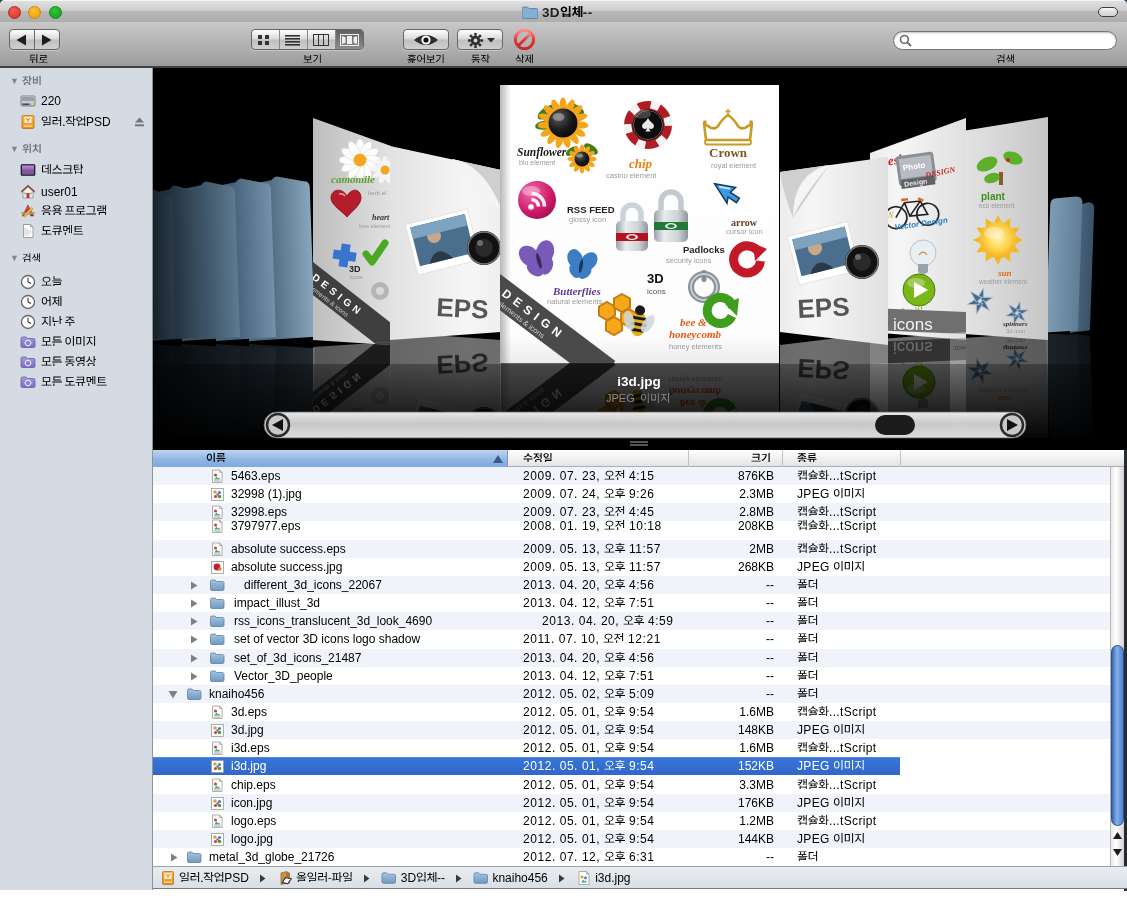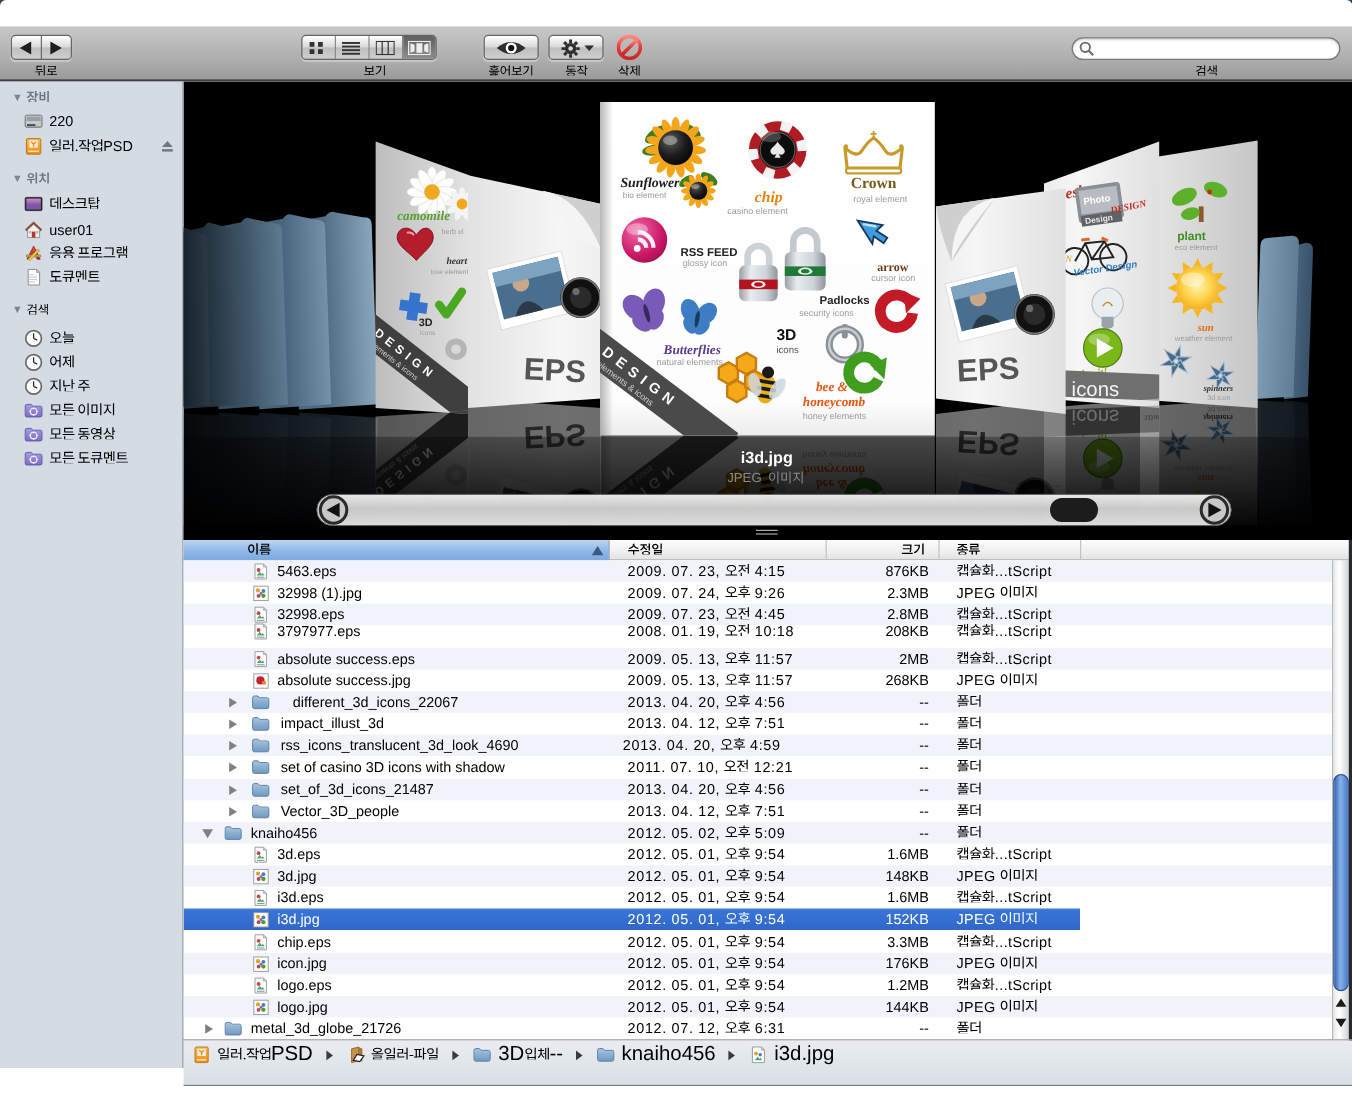--- a/index.html
+++ b/index.html
@@ -15,20 +15,34 @@
  background:linear-gradient(#c8c8c8,#a8a8a8 75%,#9a9a9a);border-bottom:2px solid #404040}
 .tbtn{position:absolute;top:7px;height:21px;border:1px solid #666;border-radius:4px;
  background:linear-gradient(#fff,#d9d9d9 48%,#bfbfbf 52%,#cfcfcf);box-shadow:0 1px 1px rgba(255,255,255,.35)}
 .tlabel{position:absolute;top:31px;font-size:10.5px;color:#2a2a2a;text-align:center;text-shadow:0 1px 0 rgba(255,255,255,.4)}
 .sidebar{position:absolute;left:0;top:68px;width:153px;height:822px;background:#d5dbe3;border-right:1px solid #8d939b}
 .sbh{position:absolute;left:10px;font-size:11px;font-weight:bold;color:#6b7380;height:13px}
 .sbi{position:absolute;left:20px;height:16px;line-height:16px;font-size:12px;color:#000;white-space:nowrap}
 .sic{vertical-align:-4px;margin-right:5px}
 </style></head><body>
 <div class="win">
+    <div class="titlebar">
+      <div class="tl" style="left:7.5px;background:radial-gradient(circle at 40% 30%,#ff6459,#d93b30 70%);border:1px solid #b4271e"></div>
+      <div class="tl" style="left:28.3px;background:radial-gradient(circle at 40% 30%,#ffc12e,#f0a513 70%);border:1px solid #c8870e"></div>
+      <div class="tl" style="left:48.9px;background:radial-gradient(circle at 40% 30%,#2dc937,#1da82a 70%);border:1px solid #17851f"></div>
+      <div class="title">
+        <svg width="16" height="13" viewBox="0 0 16 13">
+          <path d="M0 2.5 Q0 1 1.5 1 L5.5 1 L7 2.5 L14.5 2.5 Q16 2.5 16 4 L16 11 Q16 12.5 14.5 12.5 L1.5 12.5 Q0 12.5 0 11 Z" fill="#85aed3" stroke="#4e7aa5" stroke-width="0.8"></path>
+        </svg>
+        <span>3D<svg class="kt" width="23" height="12" viewBox="0 -12 23 12">
+            <use href="#kg0" fill="#000"></use>
+          </svg>--</span>
+      </div>
+      <div class="abs" style="left:1098px;top:6px;width:20px;height:9.5px;border-radius:5px;background:linear-gradient(#fbfbfb,#e0e0e0 40%,#d2d2d2);border:1.5px solid #3e3e3e"></div>
+    </div>
     <div class="toolbar">
       <div class="tbtn" style="left:9px;width:51px"></div>
       <div class="abs" style="left:34px;top:8px;width:1px;height:19px;background:#6a6a6a"></div>
       <svg class="abs" style="left:15px;top:11.5px" width="12" height="12" viewBox="0 0 12 12">
         <path d="M11 0.5 L1.5 6 L11 11.5 Z" fill="#1e1e1e"></path>
       </svg>
       <svg class="abs" style="left:41px;top:11.5px" width="12" height="12" viewBox="0 0 12 12">
         <path d="M1 0.5 L10.5 6 L1 11.5 Z" fill="#1e1e1e"></path>
       </svg>
       <div class="tlabel" style="left:21px;width:34px"><svg class="kt" width="19" height="10" viewBox="0 -10 19 10">
@@ -766,21 +780,21 @@
 .lhblue{position:absolute;left:0;top:0;width:355px;height:17px;background:linear-gradient(#bcd5f2,#8fb7e6 55%,#7da9e0);border-right:1px solid #7a9ac2}
 .lht{position:absolute;top:2px;font-size:11px;color:#2a2a2a}
 .lsep{position:absolute;top:0;width:1px;height:17px;background:#c2c2c2}
 .list{position:absolute;left:153px;top:467px;width:957px;height:399px;background:#fff;overflow:hidden}
 .row{position:absolute;left:0;width:957px;height:18px;font-size:12px;color:#000;line-height:18px;white-space:nowrap}
 .alt{background:#f0f4fa}
 .sel{background:linear-gradient(#5b8ede,#3875d7 8%,#3067c8);color:#fff;width:747px !important}
 .cell{position:absolute;top:0;height:18px;line-height:18px}
 .ric{position:absolute;top:2px}
 .tri{position:absolute;top:5px}
-.pathbar{position:absolute;left:153px;top:866px;width:974px;height:39px;background:linear-gradient(#e9edf1,#d9dfe5);border-top:1px solid #9aa1a8;border-bottom:1px solid #737a80;line-height:22px;font-size:17px;white-space:nowrap}
+.pathbar{position:absolute;left:153px;top:866px;width:974px;height:23px;background:linear-gradient(#e9edf1,#d9dfe5);border-top:1px solid #9aa1a8;border-bottom:1px solid #737a80;line-height:22px;font-size:12px;white-space:nowrap}
 .pathbar .pi{vertical-align:-4px}
 .statusbar{position:absolute;left:0;top:889px;width:1127px;height:26px;background:linear-gradient(#c9c9c9,#aaaaaa 60%,#9c9c9c);border-top:1px solid #858585;border-bottom:2px solid #1f1f1f;text-align:center;font-size:11px;color:#333;line-height:23px}
 .rsb{position:absolute;left:1110px;top:467px;width:14px;height:399px;background:linear-gradient(90deg,#e8e8e8,#ffffff 40%,#d2d2d2);border-left:1px solid #b8b8b8}
 .rborder{position:absolute;left:1124px;top:450px;width:3px;height:441px;background:#252b31}
 </style>
     <div class="lh">
       <div class="lhblue"></div>
       <svg class="abs" style="left:340px;top:5px" width="10" height="8" viewBox="0 0 10 8">
         <path d="M5 0 L10 8 L0 8 Z" fill="#3a5a80"></path>
       </svg>
@@ -944,36 +958,36 @@
           </svg></div>
       </div>
       <div class="row alt" style="top:145px">
         <svg class="tri" style="left:37px" width="8" height="9" viewBox="0 0 8 9">
           <path d="M1 0.5 L7.5 4.5 L1 8.5 Z" fill="#808080"></path>
         </svg>
         <svg class="ric" style="left:57px" width="15" height="15" viewBox="0 0 15 15">
           <use href="#icFold"></use>
         </svg>
         <div class="cell" style="left:81px">rss_icons_translucent_3d_look_4690</div>
-        <div class="cell" style="left:366px;letter-spacing:0.55px">2013. 04. 20, <svg class="kt" width="21" height="11" viewBox="0 -11 21 11">
+        <div class="cell" style="left:389px;letter-spacing:0.55px">2013. 04. 20, <svg class="kt" width="21" height="11" viewBox="0 -11 21 11">
             <use href="#kg24" fill="#000"></use>
           </svg> 4:59</div>
         <div class="cell" style="left:500px;width:121px;text-align:right">--</div>
         <div class="cell" style="left:644px;letter-spacing:0.35px"><svg class="kt" width="21" height="11" viewBox="0 -11 21 11">
             <use href="#kg27" fill="#000"></use>
           </svg></div>
       </div>
       <div class="row" style="top:163px">
         <svg class="tri" style="left:37px" width="8" height="9" viewBox="0 0 8 9">
           <path d="M1 0.5 L7.5 4.5 L1 8.5 Z" fill="#808080"></path>
         </svg>
         <svg class="ric" style="left:57px" width="15" height="15" viewBox="0 0 15 15">
           <use href="#icFold"></use>
         </svg>
-        <div class="cell" style="left:81px">set of casino 3D icons with shadow</div>
+        <div class="cell" style="left:81px">set of vector 3D icons logo shadow</div>
         <div class="cell" style="left:370px;letter-spacing:0.55px">2011. 07. 10, <svg class="kt" width="21" height="11" viewBox="0 -11 21 11">
             <use href="#kg23" fill="#000"></use>
           </svg> 12:21</div>
         <div class="cell" style="left:500px;width:121px;text-align:right">--</div>
         <div class="cell" style="left:644px;letter-spacing:0.35px"><svg class="kt" width="21" height="11" viewBox="0 -11 21 11">
             <use href="#kg27" fill="#000"></use>
           </svg></div>
       </div>
       <div class="row alt" style="top:182px">
         <svg class="tri" style="left:37px" width="8" height="9" viewBox="0 0 8 9">

